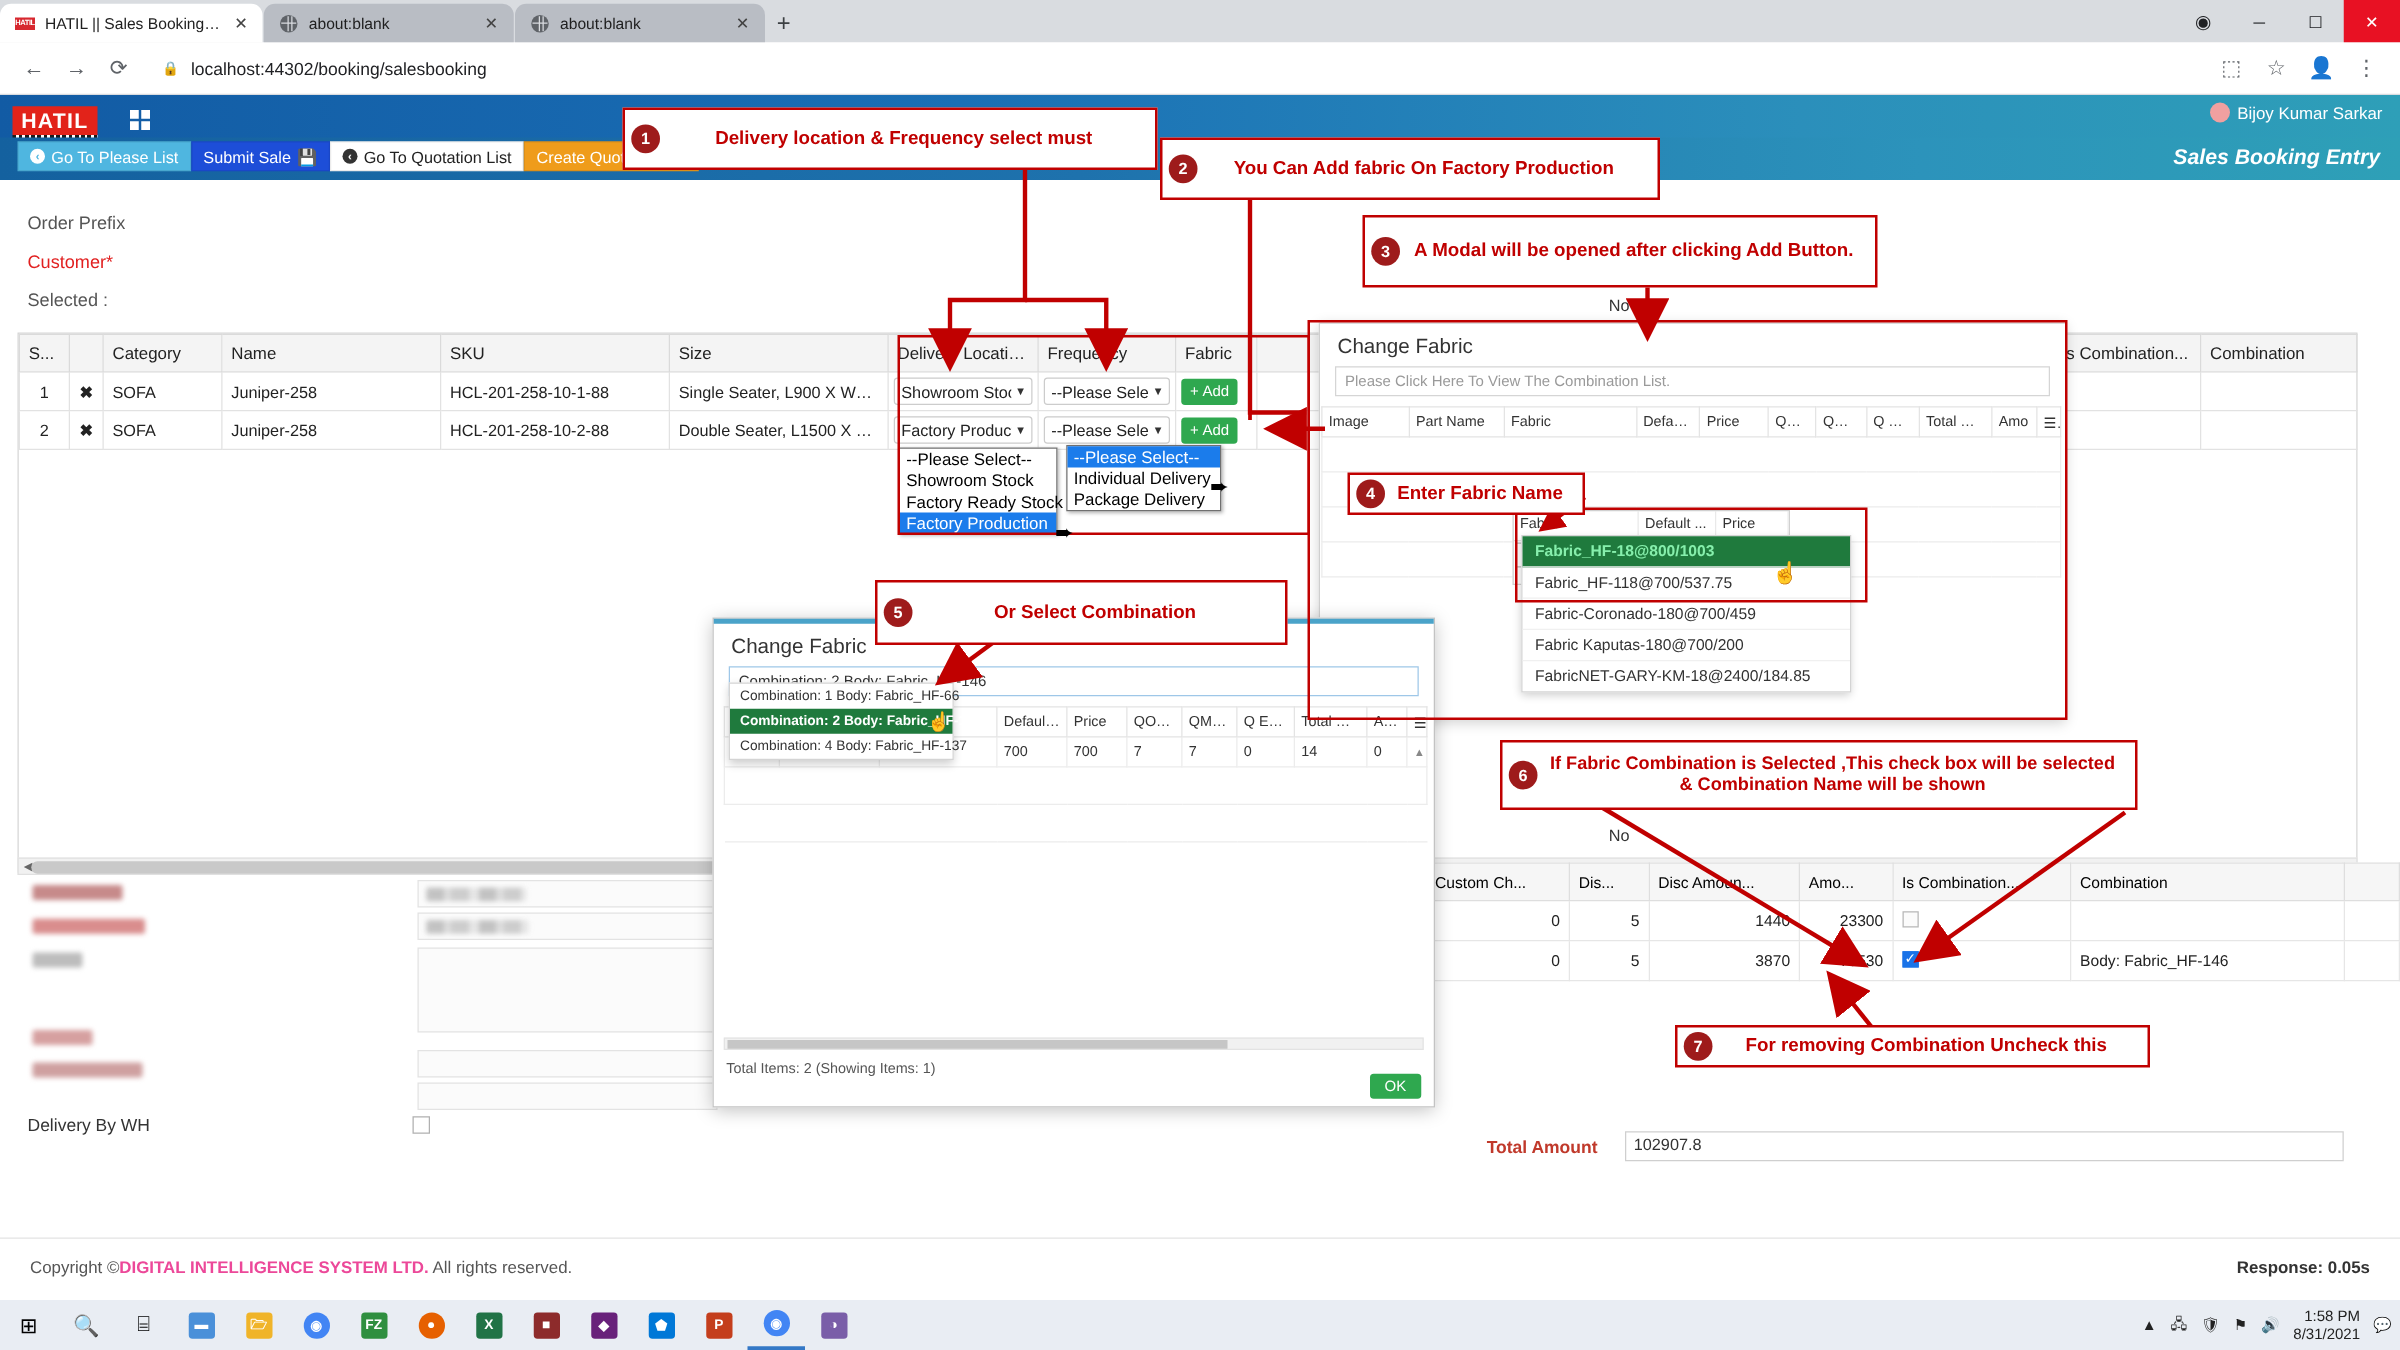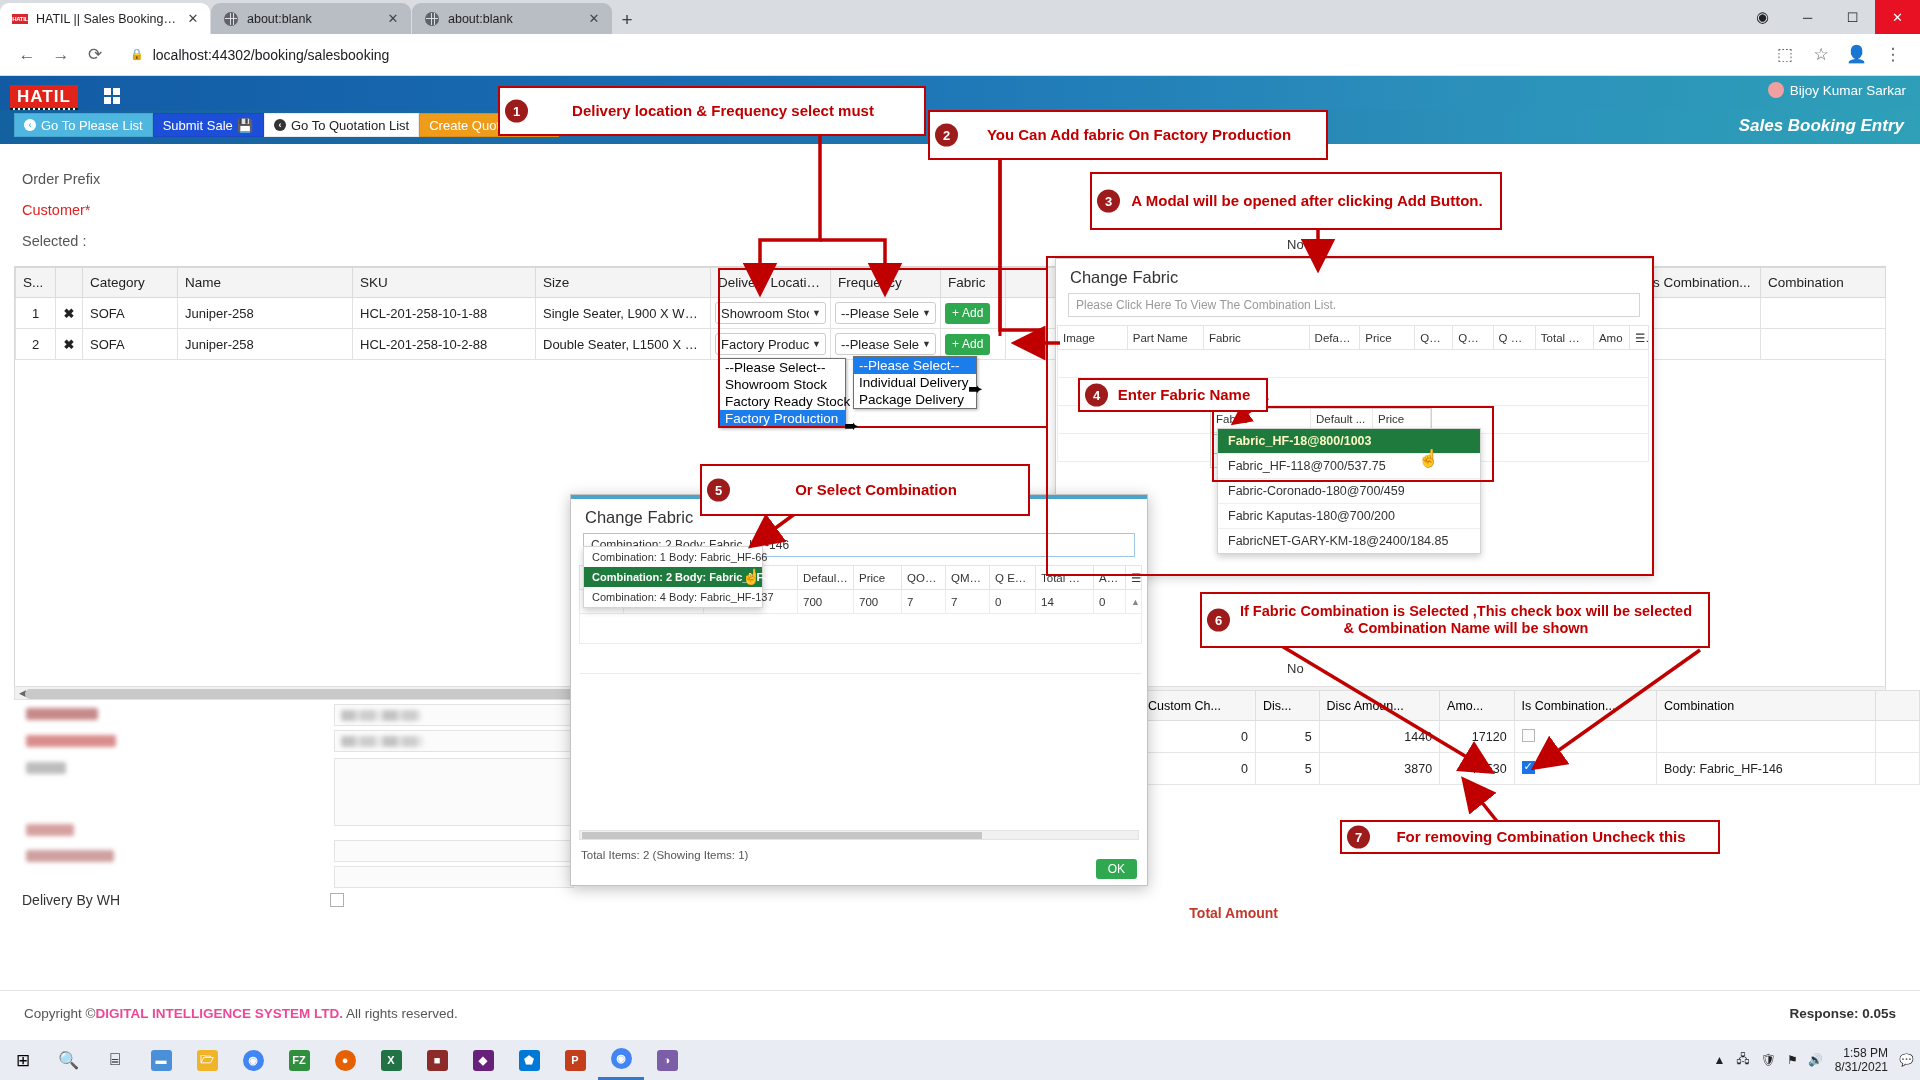--- a/index.html
+++ b/index.html
@@ -194,21 +194,21 @@
   .fabinput { position: absolute; left: 1212px; top: 434px; width: 118px; height: 20px; border: 1px solid #b9b9b9; background: #fff; font-size: 11.5px; padding: 2px 4px; color: #333; z-index: 33; }
 
   .suggest {
     position: absolute; left: 1217px; top: 428px; width: 264px;
     background: #fff; border: 1px solid #d4d4d4; z-index: 34; box-shadow: 0 3px 7px rgba(0,0,0,.2);
   }
   .suggest .sg {
     padding: 5px 10px; font-size: 12.5px; color: #333; border-bottom: 1px solid #f0f0f0;
     white-space: nowrap;
   }
-  .suggest .sg.hl { background: #1f7a3d; color: #fef9c3; font-weight: 700; }
+  .suggest .sg.hl { background: #1f7a3d; color: #86efac; font-weight: 700; }
 
   
   .modal-center {
     position: absolute; left: 570px; top: 494px; width: 578px; height: 392px;
     background: #fff; border: 1px solid #c3c3c3; box-shadow: 0 3px 14px rgba(0,0,0,.25);
     z-index: 35;
   }
   .modal-center .mc-topline { height: 4px; background: #4aa3c9; }
   .combolist {
     position: absolute; left: 583px; top: 546px; width: 180px; background: #fff;
@@ -719,21 +719,21 @@
         <th>Is Combination...</th>
         <th>Combination</th>
         <th></th>
       </tr>
         </thead>
       <tbody>
         <tr>
           <td class="num">0</td>
           <td class="num">5</td>
           <td class="num">1440</td>
-          <td class="num">17120</td>
+          <td class="num">23300</td>
           <td><span class="chk"></span></td>
           <td></td>
           <td></td>
         </tr>
         <tr>
           <td class="num">0</td>
           <td class="num">5</td>
           <td class="num">3870</td>
           <td class="num">73530</td>
           <td><span class="chk on"></span></td>
@@ -744,20 +744,21 @@
     </table>
   </div>
 
   <div class="nobox" style="left:1280px; top:658px; width:560px; border:none;">
     <span>No</span>
   </div>
 
   <div class="totals">
     <div class="trow">
       <div class="tlabel red">Total Amount</div>
+      <div class="tinput"><span>102907.8</span></div>
     </div>
   </div>
 
   <div class="footer"></div>
   <div class="copyright">
     <span>Copyright ©</span><b>DIGITAL INTELLIGENCE SYSTEM LTD.</b><span> All rights reserved.</span>
   </div>
   <div class="response">Response: 0.05s</div>
 
   <div class="taskbar">

